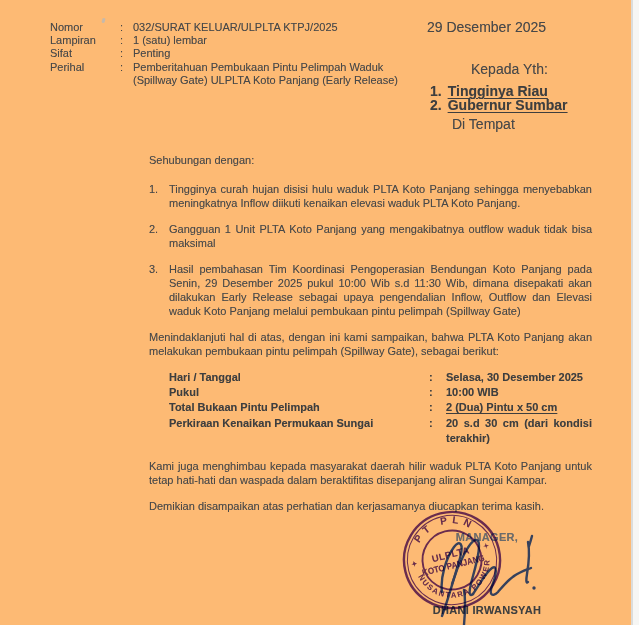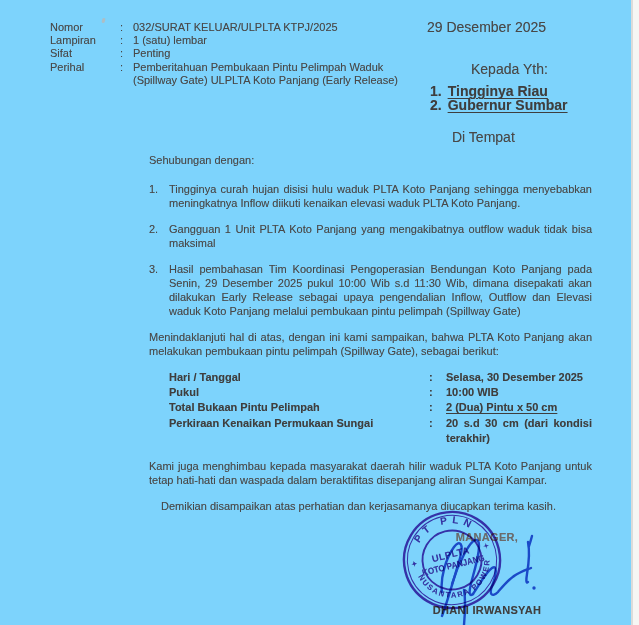--- a/index.html
+++ b/index.html
@@ -4,21 +4,21 @@
 <style>
   * { box-sizing: border-box; }
   html,body { margin:0; padding:0; }
   body {
     width:639px; height:625px;
     background:#ffffff;
     font-family:"Liberation Sans", sans-serif;
   }
   .page {
     position:relative; width:639px; height:625px;
-    background:#7dd3fc; color:#484848; overflow:hidden;
+    background:#fdba74; color:#484848; overflow:hidden;
     text-shadow:0 0 .4px rgba(90,90,90,.45);
   }
   .edge-strip { position:absolute; top:0; right:0; bottom:0; width:6px; background:#f6f6f4; }
   .edge-line  { position:absolute; top:0; right:6px; bottom:0; width:2px; background:#dcdcda; }
   .artifact-dot { position:absolute; left:102px; top:18px; width:3px; height:5px;
     background:#b9b9b6; border-radius:2px; transform:rotate(18deg); opacity:.8; }
 
   
   .meta { position:absolute; left:50px; top:21px; font-size:11px; line-height:13.2px; }
   .meta-row { display:grid; grid-template-columns:70px 13px 310px; }
@@ -26,34 +26,34 @@
   .meta-colon { text-align:left; }
   .it { }
   .ul { text-decoration:underline; text-underline-offset:1.5px; }
 
   
   .right-col { position:absolute; left:427px; top:21px; font-size:14px; line-height:13.2px; width:190px; }
   .date-line { margin-bottom:29px; }
   .kepada { margin-bottom:9px;padding-left:44px; }
   .recipient { display:flex; gap:6px; margin-left:3px; font-weight:bold; color:#3e3e3e; }
   .recipient .rec-name { text-decoration:underline; text-underline-offset:1.5px; }
-  .di-tempat { margin-top:19px; margin-left:25px; }
+  .di-tempat { margin-top:6px; margin-left:25px; }
 
   
   .letter-body { position:absolute; left:149px; top:153px; width:443px;
     font-size:11px; line-height:14px; text-align:justify; }
   .opening { margin:0 0 15px; text-align:left; }
   ol.num-list { list-style:none; margin:0; padding:0; }
   ol.num-list li { display:grid; grid-template-columns:20px auto; margin:0 0 12px; }
   ol.num-list .li-num { text-align:left; }
   .followup { margin:12px 0 0; }
   .detail-table { margin:12px 0 13px 20px; font-weight:bold; color:#3e3e3e; }
   .detail-row { display:grid; grid-template-columns:260px 17px auto; line-height:15.2px; }
   .appeal { margin:0 0 12px; }
-  .closing { margin:12px; }
+  .closing { margin:0; }
 
   
   .sign-wrap { position:absolute; left:397px; top:531px; width:180px; text-align:center; }
   .manager-label { font-size:11px; font-weight:bold; color:#6b6b6b; letter-spacing:.3px; }
   .sign-name { position:absolute; left:397px; top:604px; width:180px; text-align:center;
     font-size:11px; font-weight:bold; color:#3f3f3f; letter-spacing:.3px; }
   .stamp-svg { position:absolute; left:400px; top:508px; width:104px; height:104px;
     mix-blend-mode:multiply; opacity:.92; }
   .sig-svg { position:absolute; left:428px; top:528px; width:122px; height:97px;
     mix-blend-mode:multiply; opacity:.95; }

